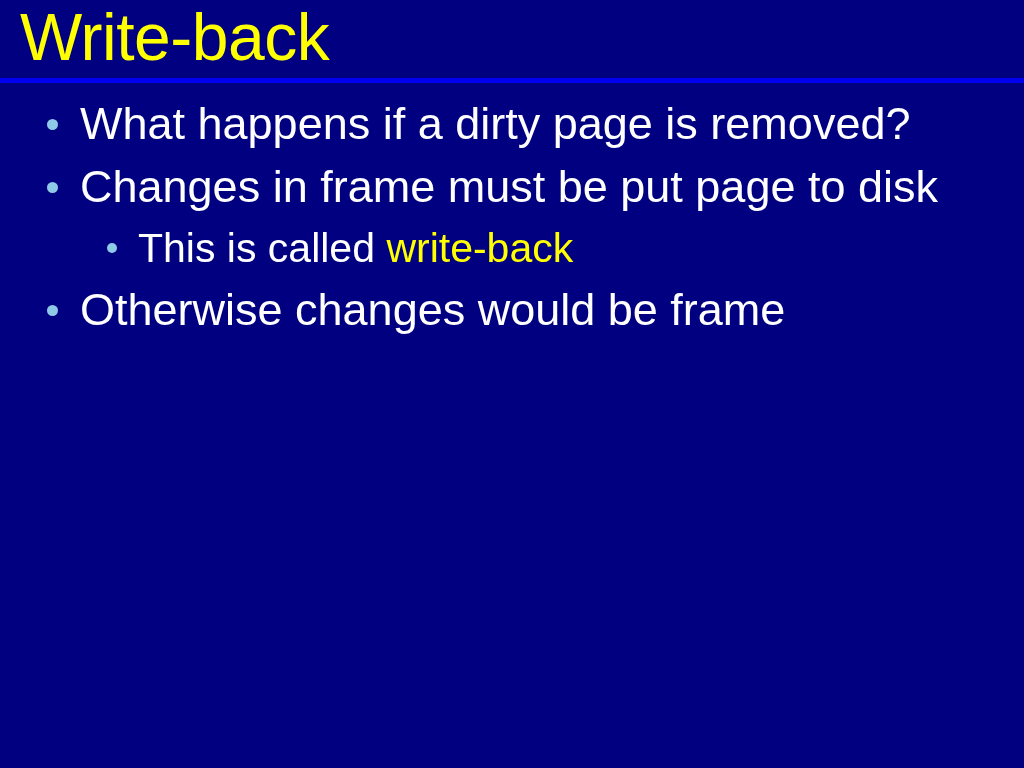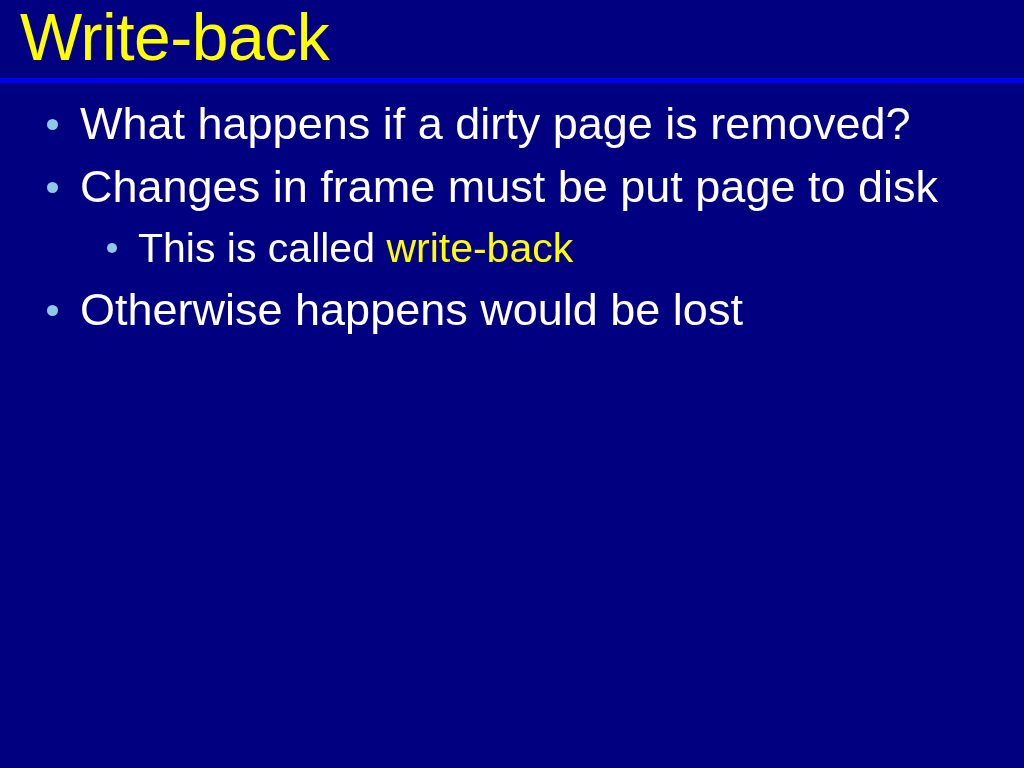--- a/index.html
+++ b/index.html
@@ -131,17 +131,17 @@
       <span class="txt">Changes in frame must be put page to disk</span>
     </div>
 
     <div class="bullet-row lvl2">
       <span class="marker"></span>
       <span class="txt">This is called</span><span class="txt">&nbsp;</span><span class="txt accent">write-back</span>
     </div>
 
     <div class="bullet-row lvl1">
       <span class="marker"></span>
-      <span class="txt">Otherwise happens would be lost</span>
+      <span class="txt">Otherwise changes would be frame</span>
     </div>
 
   </div>
 </div>
 
 </body></html>

